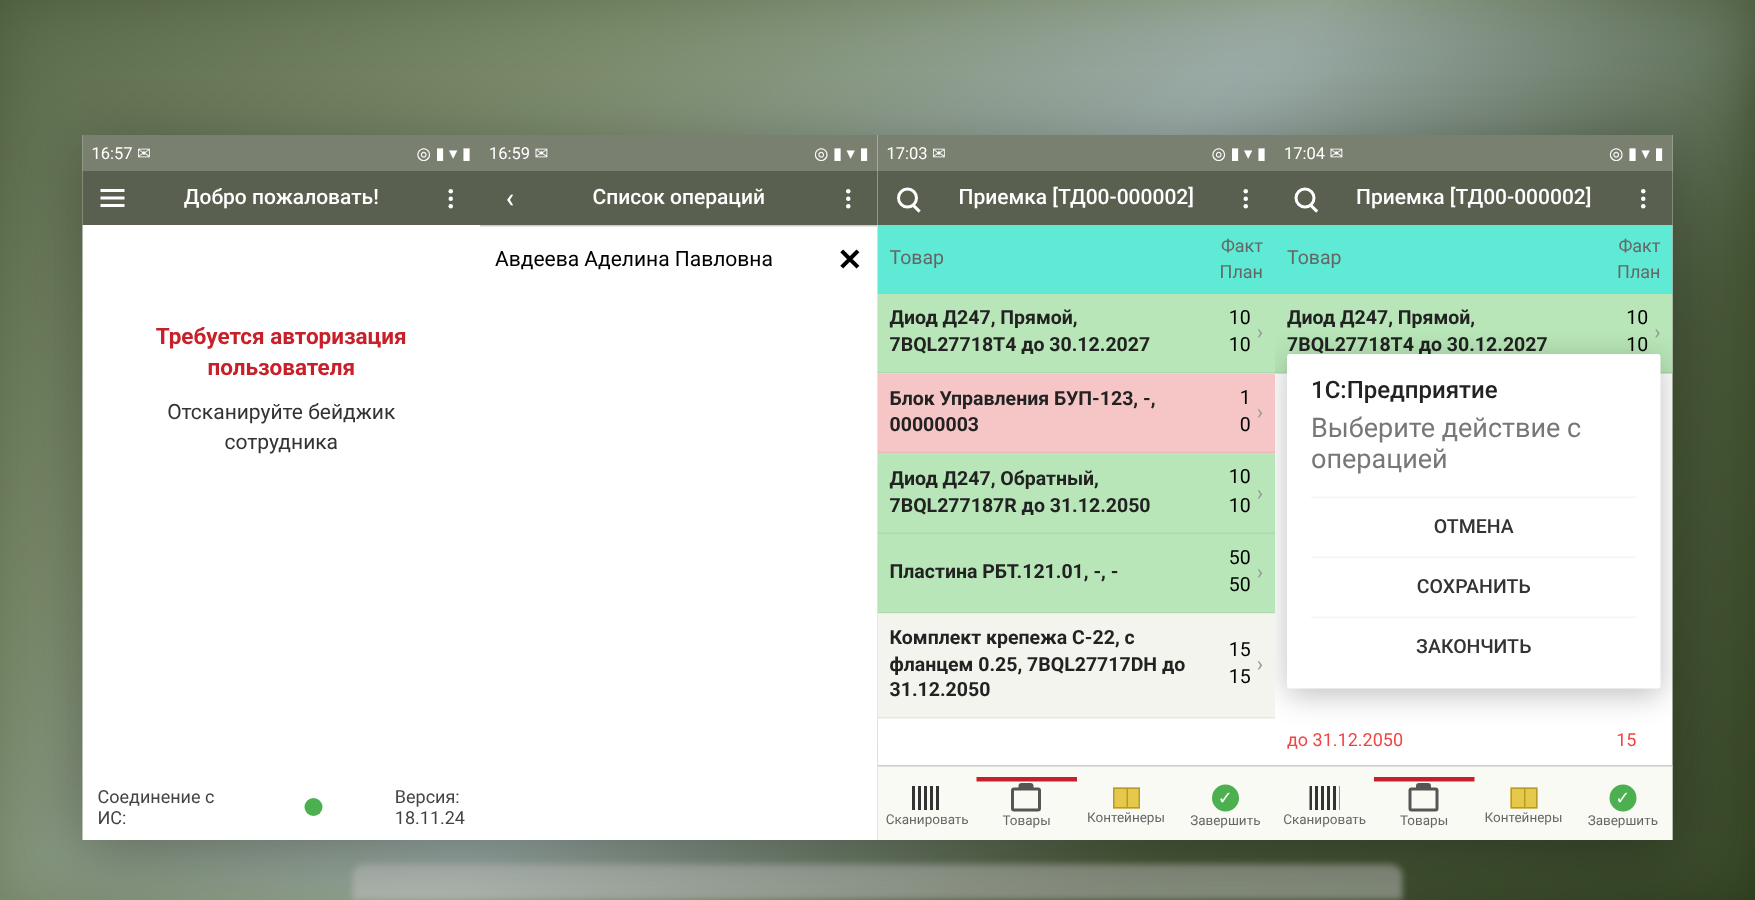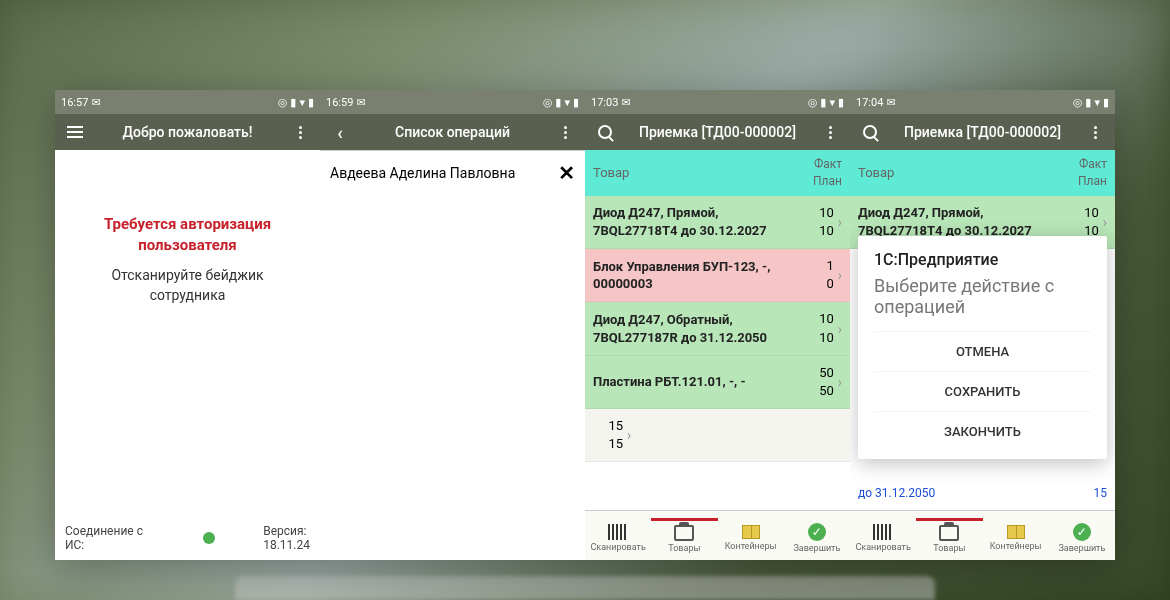--- a/index.html
+++ b/index.html
@@ -168,21 +168,21 @@
 .modal {
   position: absolute; top: 40px; left: 8px; right: 8px;
   background: #fff; border-radius: 2px; box-shadow: 0 4px 20px rgba(0,0,0,0.25);
   padding: 14px 16px 8px;
 }
 .modal-title { font-size: 16px; font-weight: 500; color: #222; margin-bottom: 6px; }
 .modal-sub { font-size: 18px; color: #777; margin-bottom: 14px; }
 .modal-btn { text-align: center; padding: 12px 0; font-size: 13px; font-weight: 500; color: #333; cursor: pointer; border-top: 1px solid rgba(0,0,0,.04);}
 .modal-btn:first-of-type { border-top: none; }
 .behind-rows { position: absolute; inset: 0; }
-.peek-row { position: absolute; bottom: 10px; left: 8px; right: 8px; font-size: 12px; color: #1d4ed8; display:flex; justify-content:space-between;margin-top:44px;}
+.peek-row { position: absolute; bottom: 10px; left: 8px; right: 24px; font-size: 12px; color: #ef4444; display:flex; justify-content:space-between;margin-top:44px;}
 </style>
 </head>
 <body>
 
 <div class="bg-blur"></div>
 <div class="dock"></div>
 
 <div class="phones">
 
   <div class="phone">
@@ -331,20 +331,21 @@
           </div>
           <div class="goods-row row-green">
             <div class="gr-name">Пластина РБТ.121.01, -, -</div>
             <div class="gr-vals">
               <div>50</div>
               <div>50</div>
             </div>
             <div class="chev">›</div>
           </div>
           <div class="goods-row row-plain">
+            <div class="gr-name">Комплект крепежа С-22, с фланцем 0.25, 7BQL27717DH до 31.12.2050</div>
             <div class="gr-vals">
               <div>15</div>
               <div>15</div>
             </div>
             <div class="chev">›</div>
           </div>
         </div>
       <div class="bottom-nav">
         <div class="nav-item">
             <div class="nav-ic-box">

